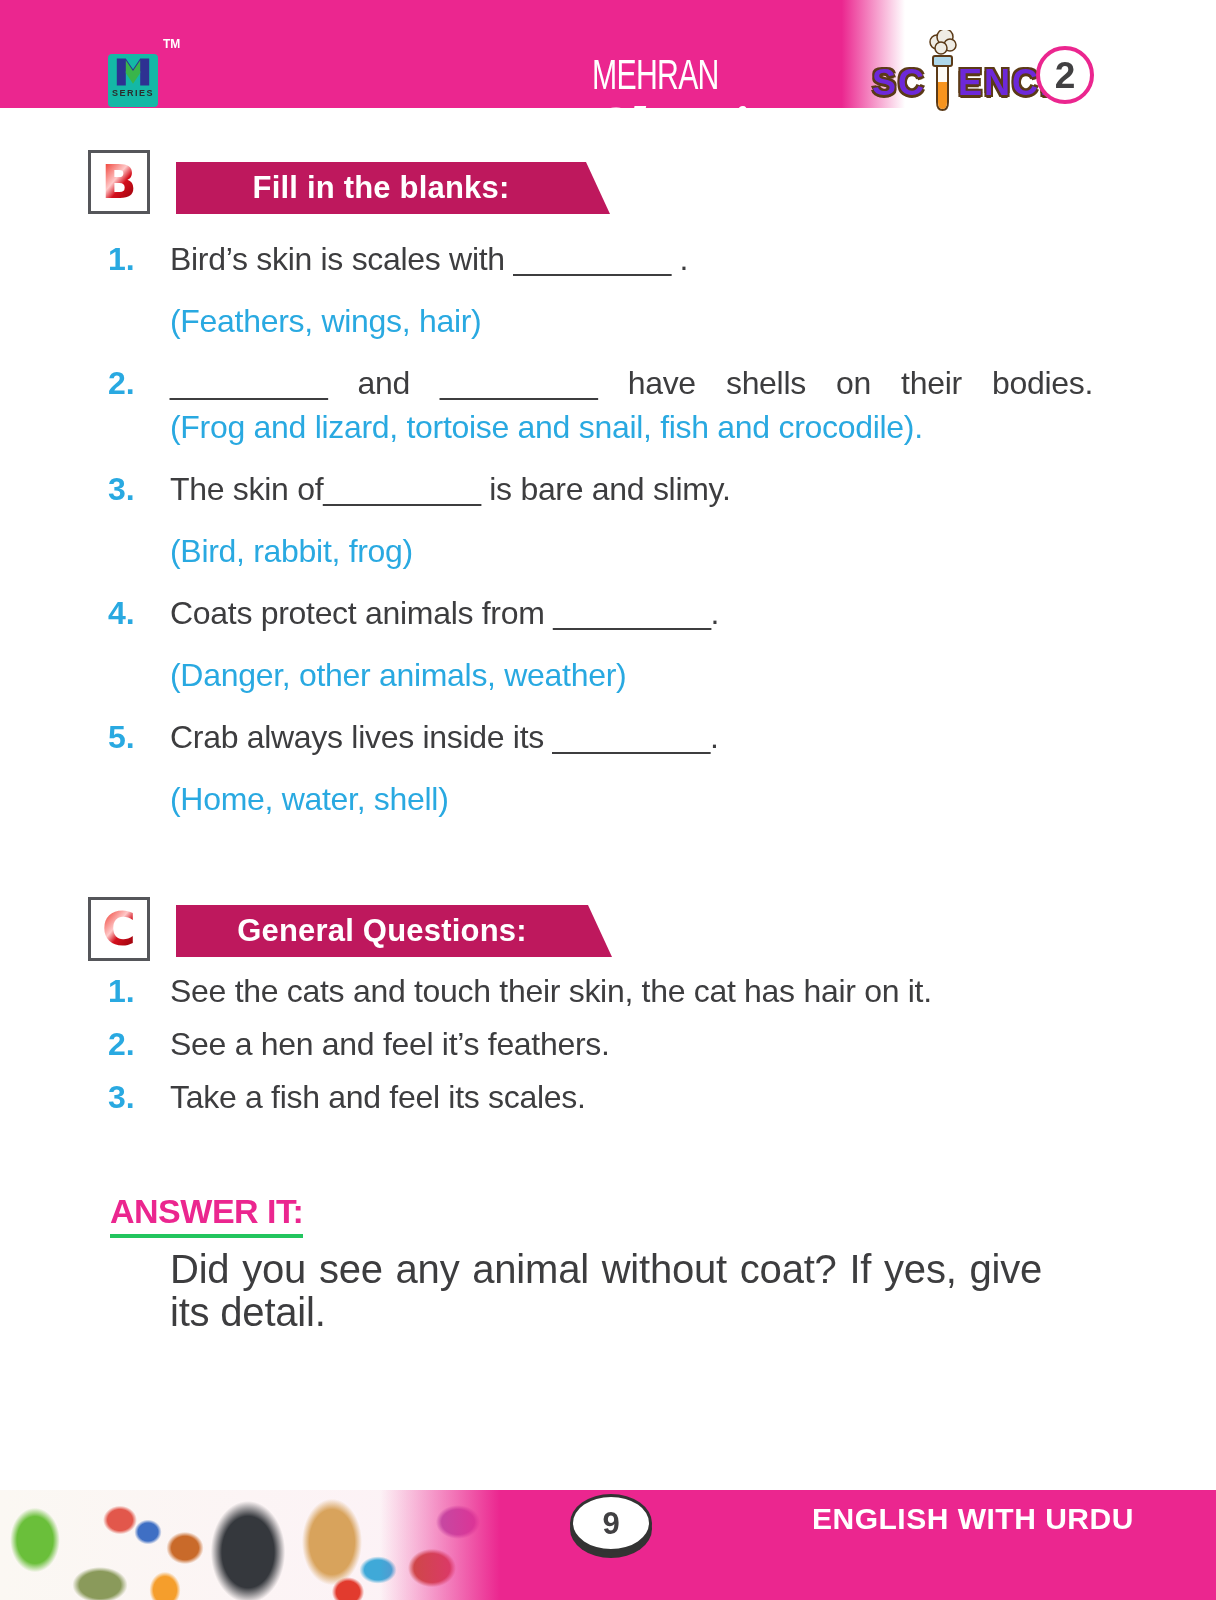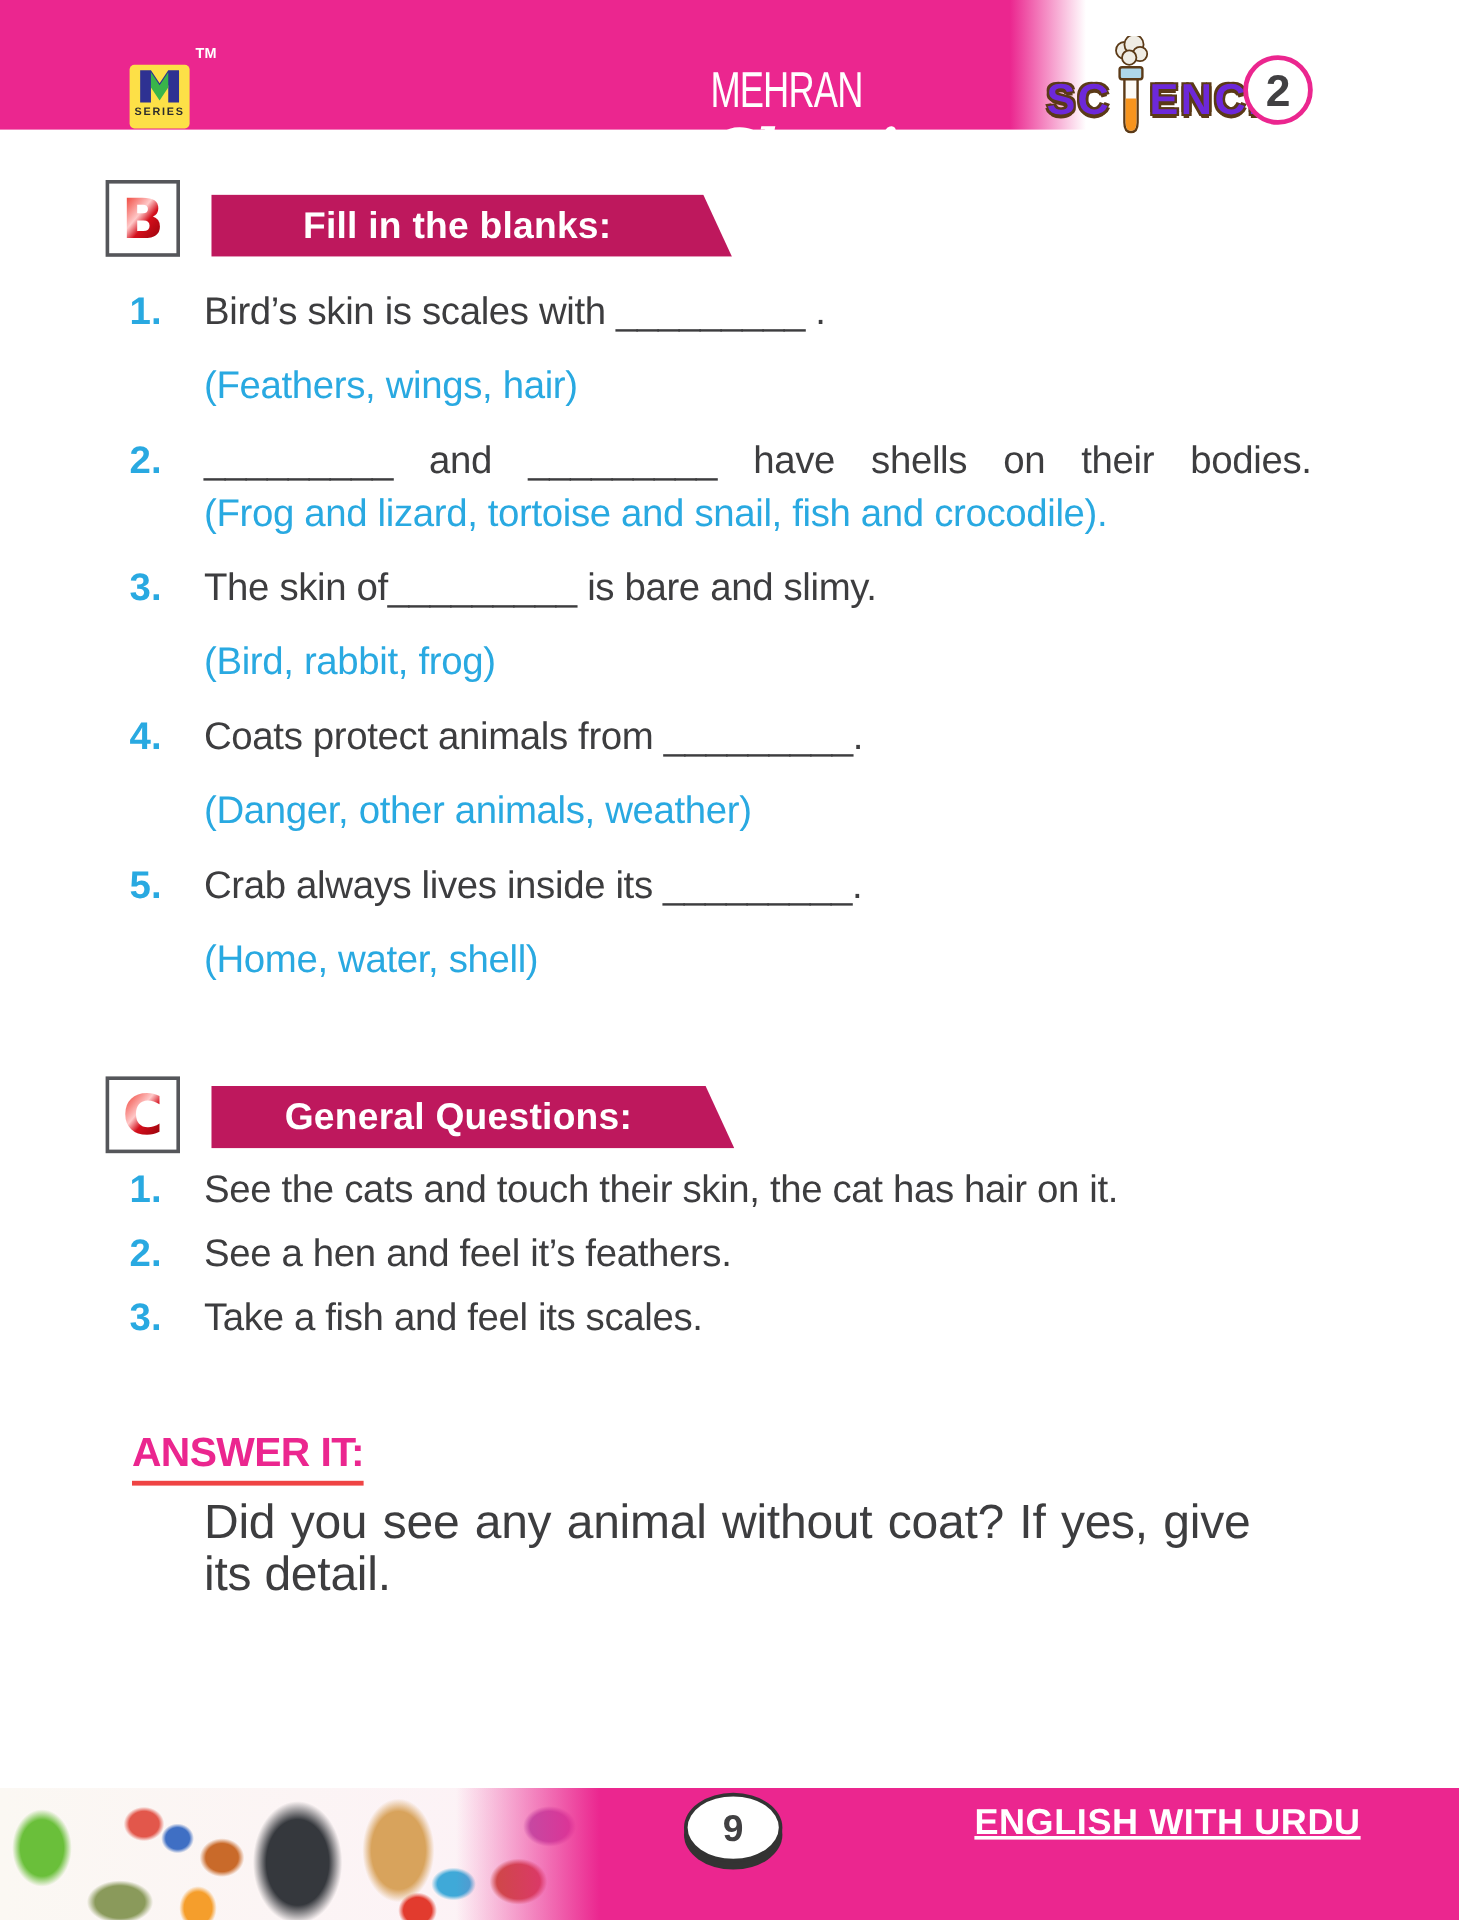--- a/index.html
+++ b/index.html
@@ -6,21 +6,21 @@
   body{
     width:1216px;height:1600px;position:relative;background:#ffffff;
     font-family:"Liberation Sans", sans-serif;overflow:hidden;
   }
   
   .header-bar{
     position:absolute;top:0;left:0;width:905px;height:108px;
     background:linear-gradient(to right,#EB268F 0%,#EB268F 93%,rgba(235,38,143,0) 100%);
   }
   .series-logo{
-    position:absolute;left:108px;top:54px;width:50px;height:53px;background:#fde047;
+    position:absolute;left:108px;top:54px;width:50px;height:53px;background:#14b8a6;
     border-radius:4px;display:flex;flex-direction:column;align-items:center;justify-content:flex-start;
     padding-top:2px;box-sizing:border-box;
   }
   .series-text{font-size:9px;font-weight:700;color:#2c2c2c;letter-spacing:1.5px;line-height:10px;}
   .tm-mark{position:absolute;left:163px;top:37px;color:#ffffff;font-size:12px;font-weight:700;}
   .brand-wrap{position:absolute;left:592px;top:50px;display:flex;align-items:baseline;flex-direction:column;}
   .brand-title{
     color:#ffffff;font-size:42px;font-weight:500;letter-spacing:-1px;
     transform:scaleX(0.72);transform-origin:left bottom;line-height:50px;
   }
@@ -73,21 +73,21 @@
   .q-text{
     font-size:32px;line-height:42px;color:#3D3D3F;letter-spacing:-0.3px;margin-bottom:20px;
   }
   .q-opts{font-size:32px;line-height:42px;color:#29A9E1;margin-bottom:20px;letter-spacing:-0.3px;}
   .row-tight .q-text{margin-bottom:2px;}
   .q-text.justify{width:923px;text-align:justify;text-align-last:justify;}
   .qlist.c .q-text{margin-bottom:11px;}
   
   .answer-heading{
     position:absolute;left:110px;top:1192px;font-size:34px;font-weight:800;color:#EB268F;
-    letter-spacing:-0.5px;border-bottom:4px solid #ef4444;padding-bottom:3px;
+    letter-spacing:-0.5px;border-bottom:4px solid #22c55e;padding-bottom:3px;
   }
   .answer-text{
     position:absolute;left:170px;top:1248px;width:872px;font-size:40px;line-height:43px;
     color:#3D3D3F;text-align:justify;letter-spacing:-0.2px;
   }
   
   .footer{position:absolute;left:0;top:1490px;width:1216px;height:110px;}
   .footer-bar{position:absolute;left:470px;top:0;right:0;height:110px;background:#EB268F;}
   .collage{
     position:absolute;left:0;top:0;width:500px;height:110px;
@@ -110,21 +110,21 @@
     position:absolute;left:0;top:0;width:500px;height:110px;
     background:linear-gradient(to right,rgba(235,38,143,0) 0%,rgba(235,38,143,0) 76%,#EB268F 100%);
   }
   .page-badge{
     position:absolute;left:570px;top:4px;width:76px;height:52px;background:#ffffff;
     border:3px solid #333333;border-radius:50%;box-shadow:0 6px 0 0 #333333;
     display:flex;align-items:center;justify-content:center;
   }
   .page-number{font-size:31px;font-weight:800;color:#414042;line-height:1;}
   .footer-label{
-    position:absolute;left:812px;top:12px;color:#ffffff;font-size:30px;font-weight:700;letter-spacing:0.5px;text-decoration:underline;
+    position:absolute;left:812px;top:12px;color:#ffffff;font-size:30px;font-weight:700;letter-spacing:0.5px;
   }
 </style>
 </head>
 <body>
 
 <div class="header-bar"></div>
 
 <div class="series-logo">
   <svg width="36" height="32" viewBox="0 0 40 34">
     <polygon points="2,2 12,2 20,14 28,2 38,2 38,32 28,32 28,16 20,28 12,16 12,32 2,32" fill="#2e3192"></polygon>

